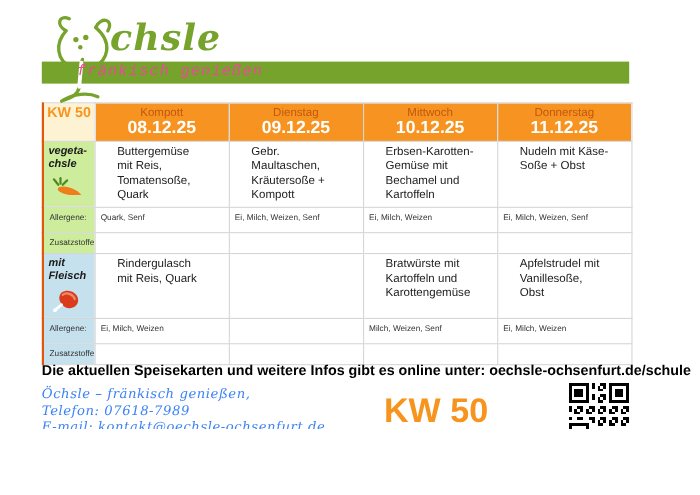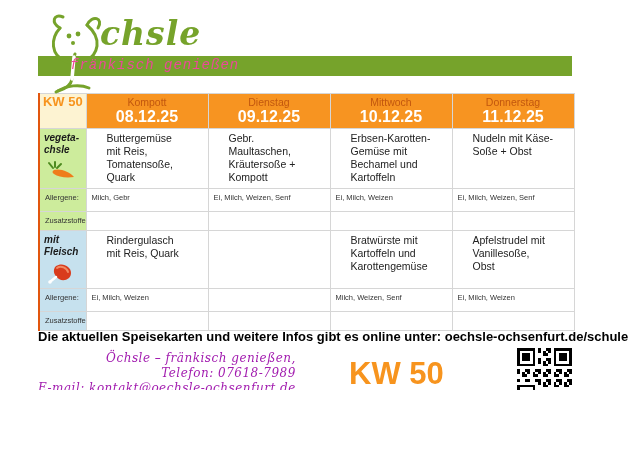--- a/index.html
+++ b/index.html
@@ -43,21 +43,21 @@
   td.sec-green { background:#cdec9c; }
   td.sec-blue  { background:#c6e1ee;margin-top:41px; }
   .sec-label { font-size:10px; font-weight:bold; font-style:italic; color:#1a1a1a; padding:3px 2px 0 4px; line-height:1.2; }
   .sec-icon { margin:4px 0 0 6px; }
   td.meal-cell { padding:3px 20px; font-size:10.5px; color:#222; line-height:1.25; }
   .row-lbl { font-size:7.5px; color:#333; padding:4px 0 0 5px; }
   td.small-cell { padding:4px 4px 0 5px; font-size:7.5px; color:#333; }
   
   .info-line { position:absolute; left:38px; top:329px; font-size:13px; font-weight:bold; color:#000; }
   .contact { position:absolute; left:38px; top:351px; font-family:"DejaVu Serif", serif;
-             font-style:italic; font-size:12px; color:#a21caf; line-height:15px; letter-spacing:0.5px;text-align:right; }
+             font-style:italic; font-size:12px; color:#3b82f6; line-height:15px; letter-spacing:0.5px; }
   .big-week { position:absolute; left:349px; top:356px; font-size:31px; font-weight:bold; color:#f7941e; }
   .qr { position:absolute; left:517px; top:348px; width:55px; height:55px; }
 </style>
 </head>
 <body>
 
 <div class="page">
 
   <div class="green-bar"></div>
 
@@ -126,21 +126,21 @@
           <path d="M8,10 C14,8 24,12 28,17 C20,18 12,17 8,14 C6,13 6,11 8,10 Z" fill="#ef7d1a"></path>
         </svg>
       </td>
       <td class="meal-cell">Buttergemüse mit Reis, Tomatensoße, Quark</td>
       <td class="meal-cell">Gebr. Maultaschen, Kräutersoße + Kompott</td>
       <td class="meal-cell">Erbsen-Karotten-Gemüse mit Bechamel und Kartoffeln</td>
       <td class="meal-cell">Nudeln mit Käse-Soße + Obst</td>
     </tr>
     <tr style="height:23px">
       <td class="sec-green row-lbl">Allergene:</td>
-      <td class="small-cell">Milch, Gebr</td>
+      <td class="small-cell">Quark, Senf</td>
       <td class="small-cell">Ei, Milch, Weizen, Senf</td>
       <td class="small-cell">Ei, Milch, Weizen</td>
       <td class="small-cell">Ei, Milch, Weizen, Senf</td>
     </tr>
     <tr style="height:19px">
       <td class="sec-green row-lbl">Zusatzstoffe:</td>
       <td class="small-cell"></td>
       <td class="small-cell"></td>
       <td class="small-cell"></td>
       <td class="small-cell"></td>

